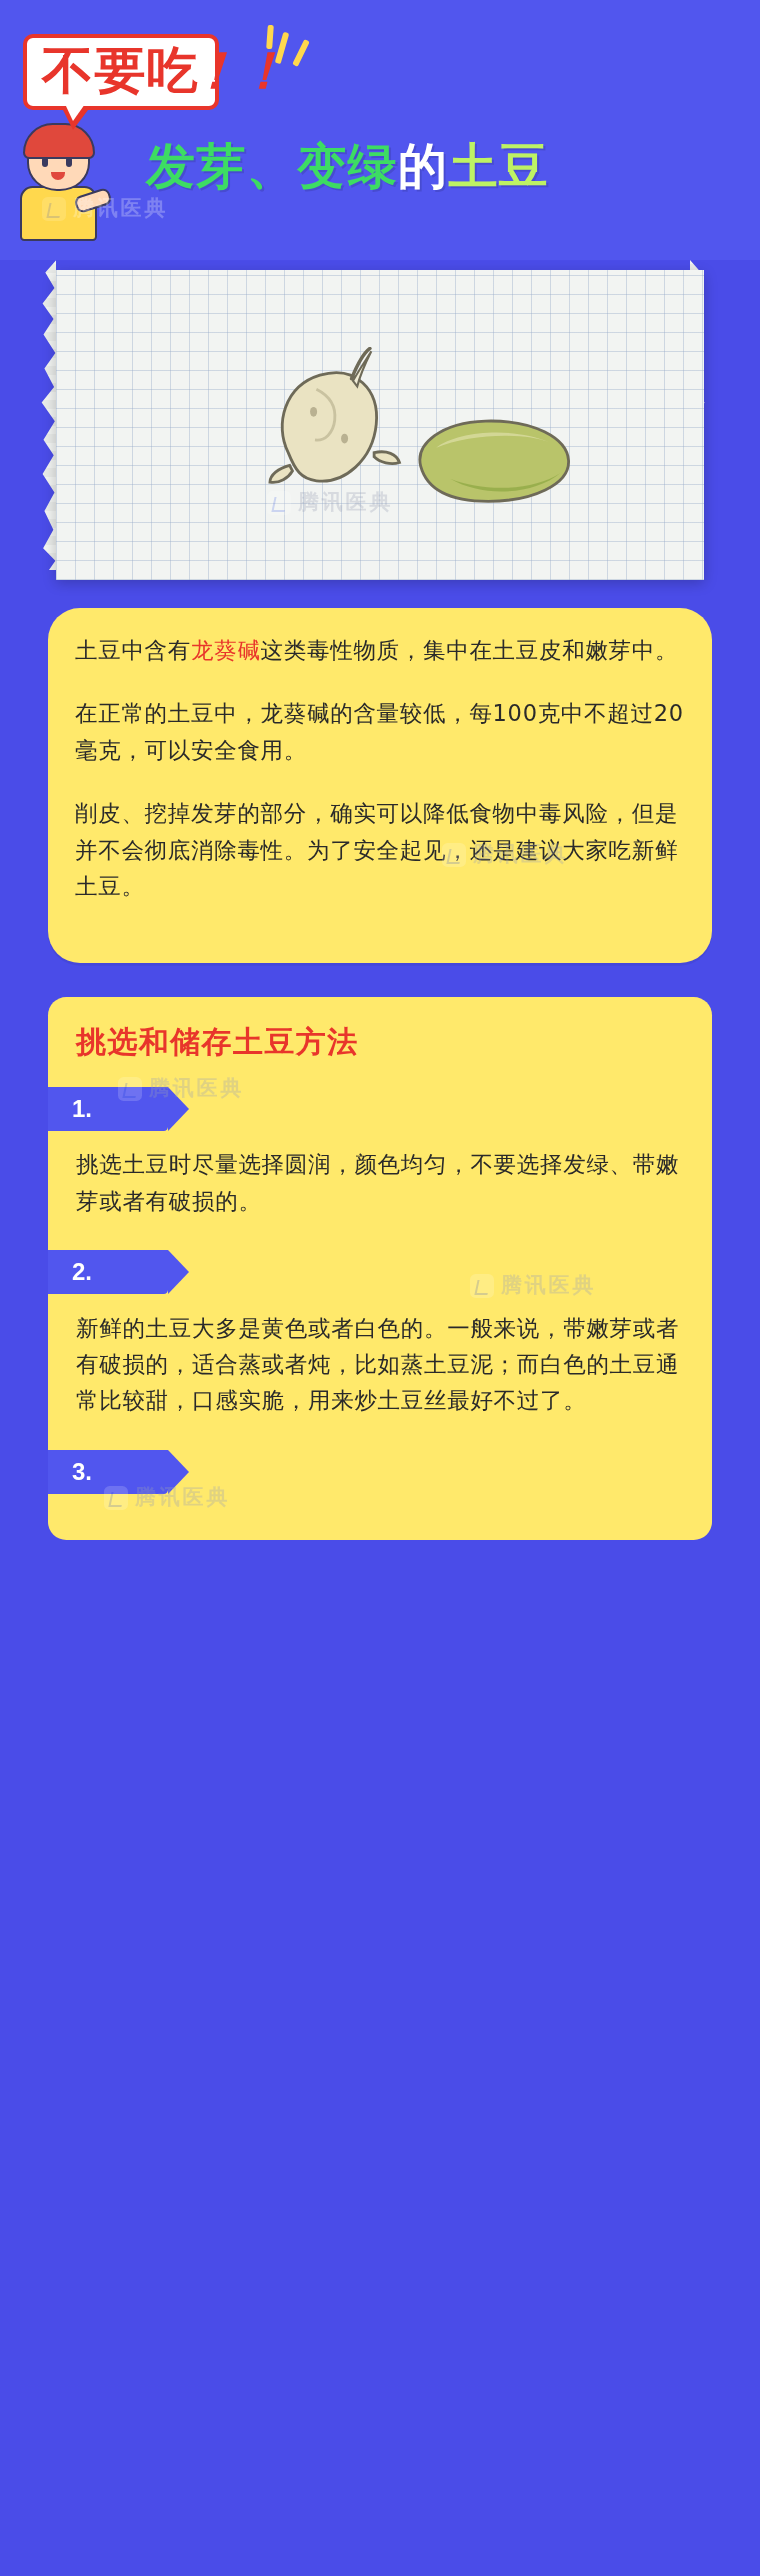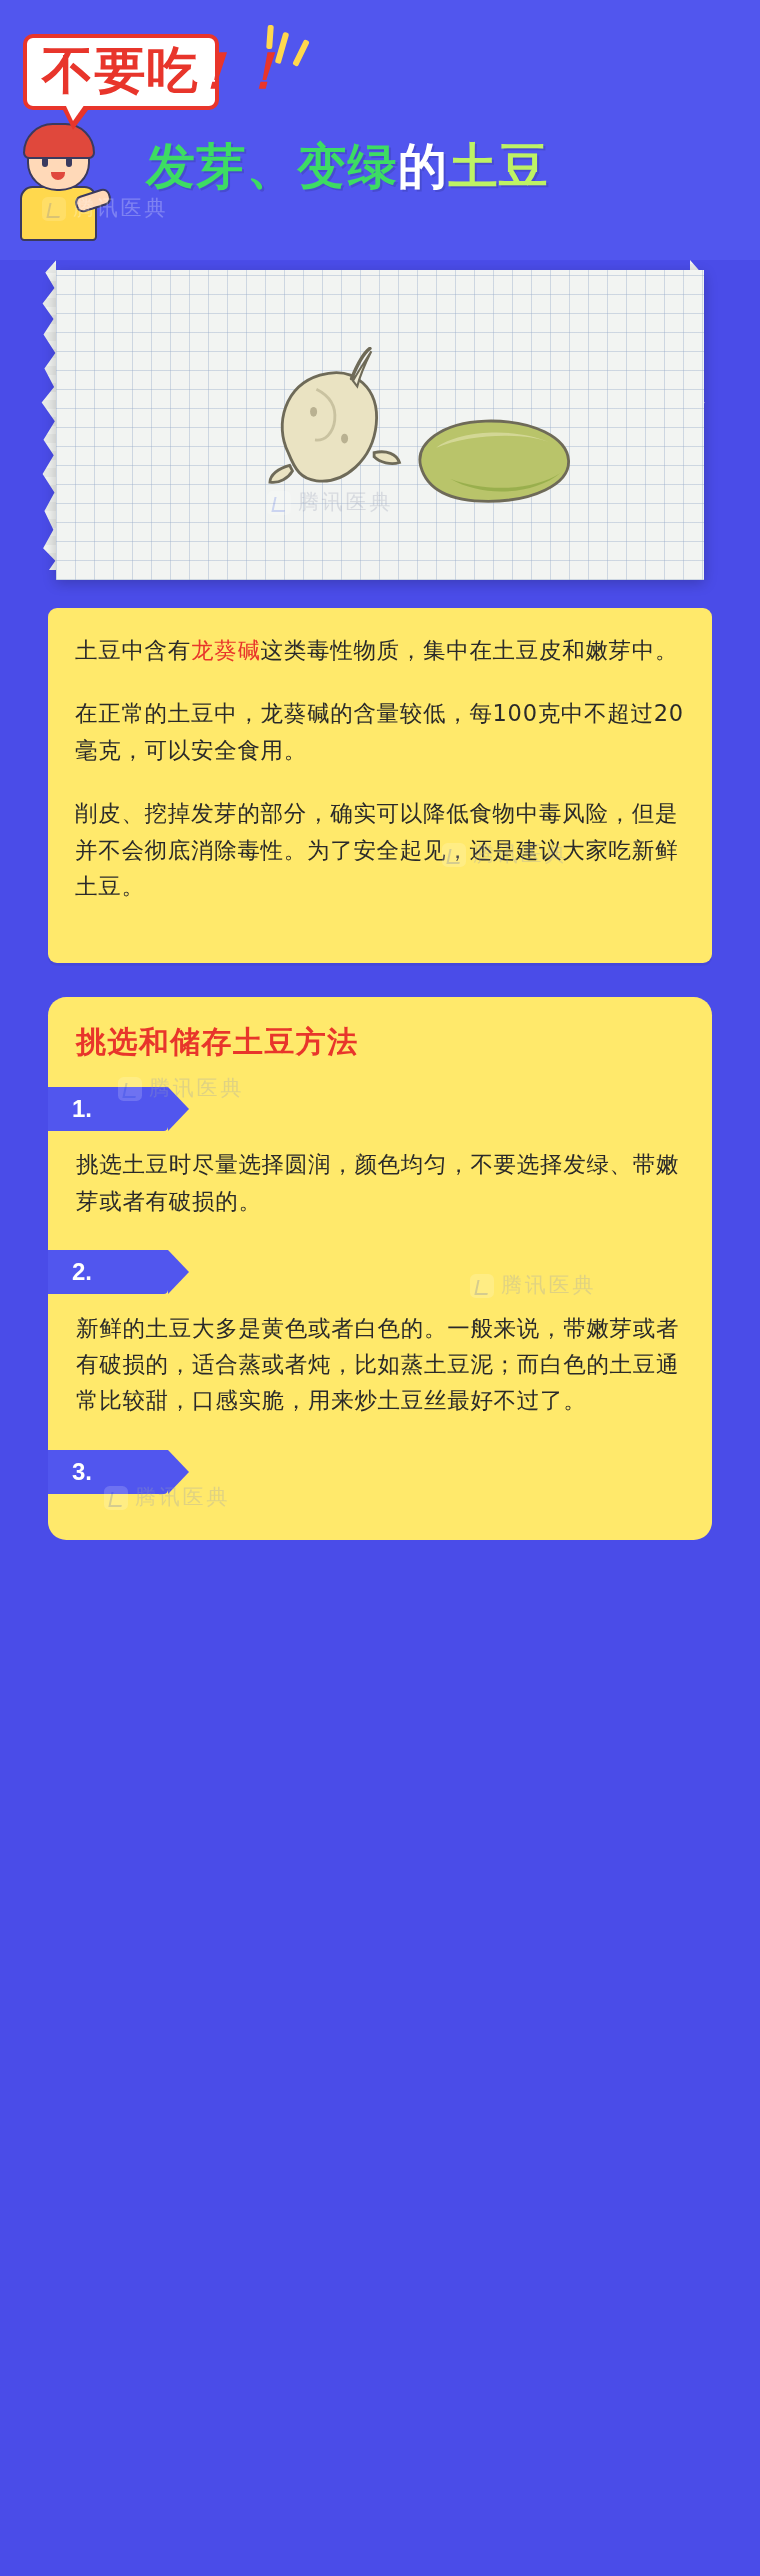--- a/index.html
+++ b/index.html
@@ -161,21 +161,21 @@
     border-radius: 7px;
     transform: rotate(-18deg);
   }
 
   
   .wm {
     position: absolute;
     opacity: 0.26;
     color: #ffffff;
     font-size: 21px;
-    font-weight: normal;
+    font-weight: bold;
     letter-spacing: 2.8px;
     white-space: nowrap;
     pointer-events: none;
     user-select: none;
   }
   .wm .wm-badge {
     display: inline-block;
     width: 24px; height: 24px;
     border-radius: 5.6px;
     background: rgba(255,255,255,0.55);
@@ -239,21 +239,21 @@
     width: 169px;
     height: 99px;
   }
 
   
   .card-yellow {
     position: relative;
     margin: 17px auto 0 auto;
     width: 664px;
     background: #ffe96b;
-    border-radius: 9px;
+    border-radius: 32px;
     padding: 24px 27px 31px 27px;
     box-sizing: border-box;
     box-shadow: 0 2.8px 0 rgba(0,0,0,0.06);
   }
   .para {
     font-family: "DejaVu Sans", "Liberation Sans", sans-serif;
     font-size: 22.5px;
     line-height: 1.62;
     color: #2a2a2a;
     margin: 0 0 27px 0;

